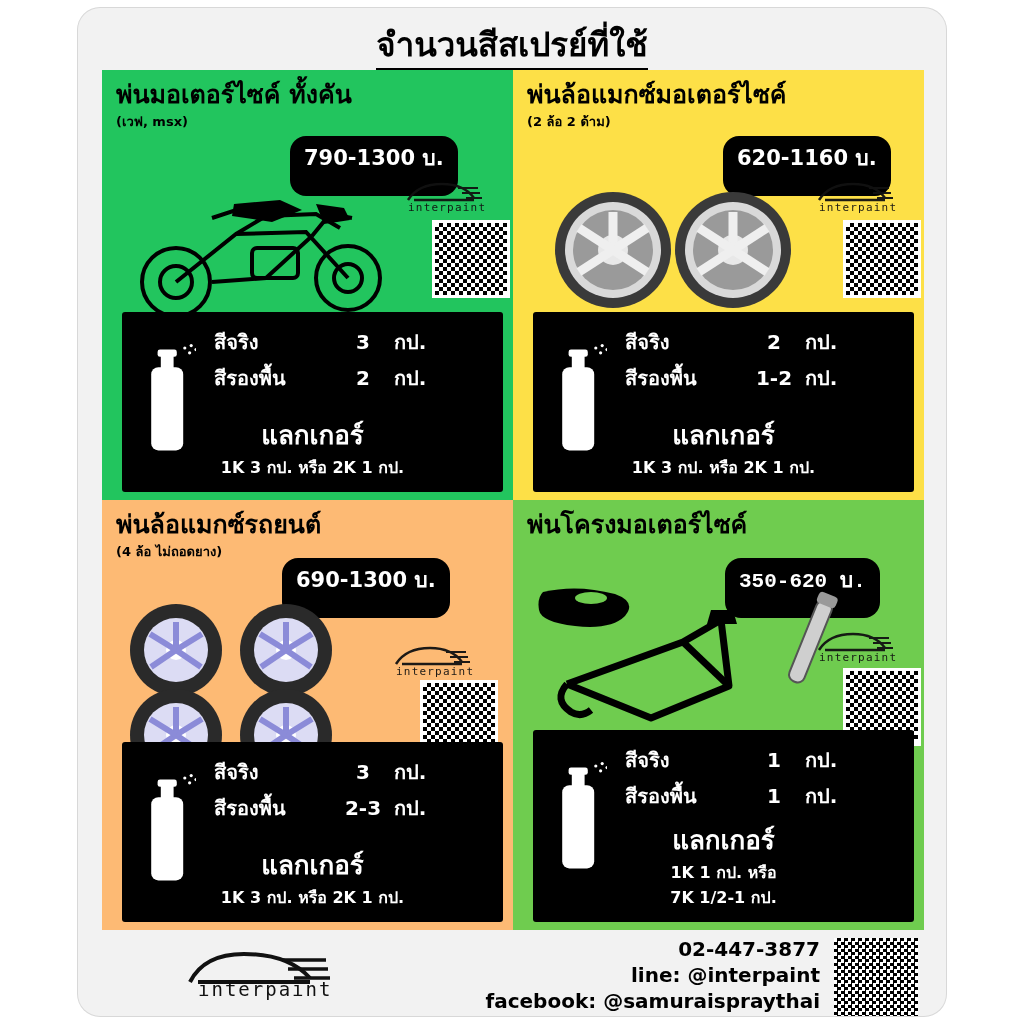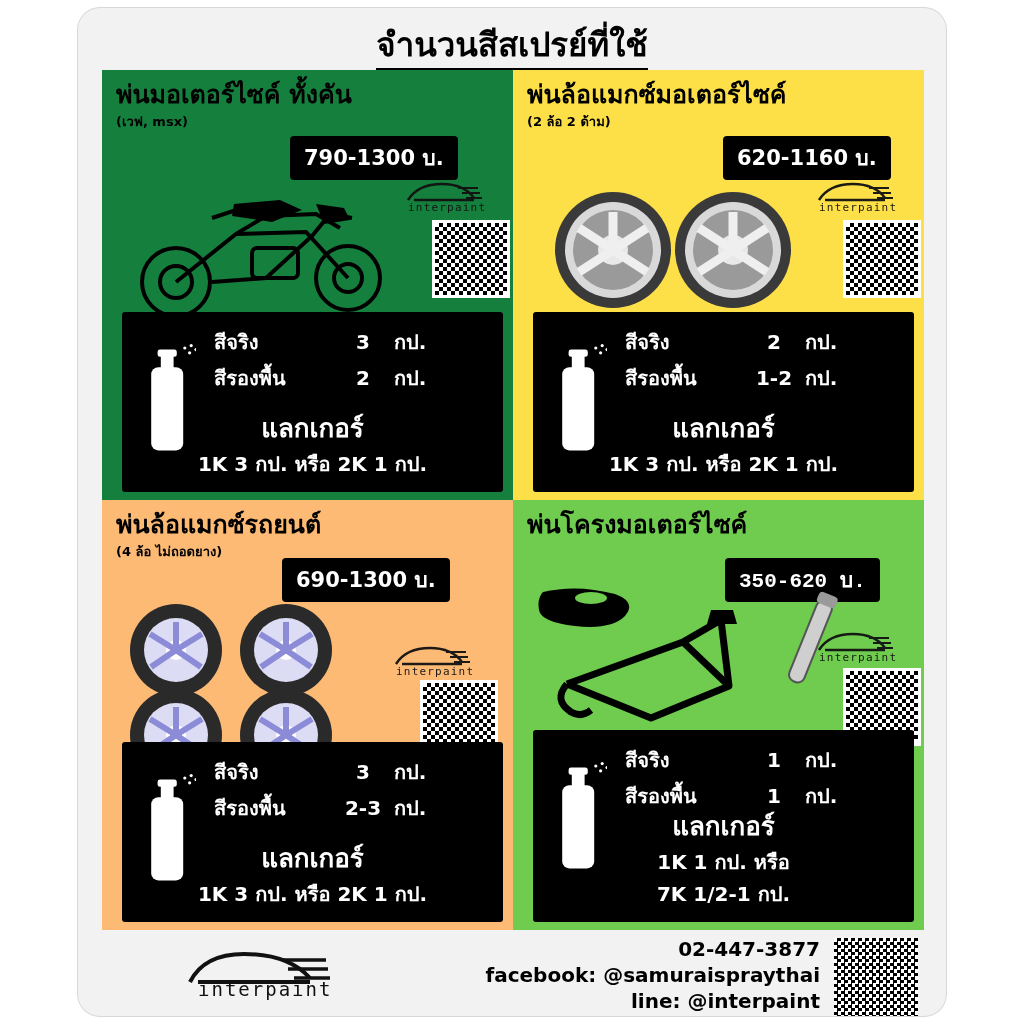--- a/index.html
+++ b/index.html
@@ -17,36 +17,36 @@
     padding:10px 0 6px 0;letter-spacing:0px;font-family:Liberation Mono, monospace;
   }
   .title span{border-bottom:3px solid #000;padding-bottom:2px;}
 
   
   .grid{
     position:absolute;left:24px;top:62px;width:822px;height:860px;
     display:grid;grid-template-columns:1fr 1fr;grid-template-rows:1fr 1fr;
   }
   .cell{position:relative;overflow:hidden;}
-  .c-yellow{background:#15803d;}
+  .c-yellow{background:#22c55e;}
   .c-pink{background:#fde047;}
   .c-blue{background:#fdba74;}
   .c-green{background:#6fcc4f;}
 
   .head{
     font-size:25px;font-weight:bold;color:#000;line-height:1.05;
     padding:12px 10px 0 14px;
   }
   .sub{
     font-size:13px;font-weight:bold;color:#000;padding:3px 0 0 14px;
   }
 
   .price{
-    position:absolute;background:#000;color:#fff;border-radius:4px;
-    font-size:21px;font-weight:bold;padding:5px 14px 6px 14px;white-space:nowrap;
+    position:absolute;background:#000;color:#fff;border-radius:16px;
+    font-size:21px;font-weight:bold;padding:5px 14px 22px 14px;white-space:nowrap;
   }
   .p1{left:188px;top:66px;}
   .p2{left:210px;top:66px;}
   .p3{left:180px;top:58px;}
   .p4{left:212px;top:58px;font-family:Liberation Mono, monospace;}
 
   
   .art{position:absolute;left:0;right:0;top:100px;height:160px;}
 
   
@@ -77,21 +77,21 @@
   .panel.tall{height:192px;}
   .can{
     position:absolute;left:18px;top:18px;width:56px;height:140px;
   }
   .rows{position:absolute;left:92px;right:10px;top:14px;}
   .row{display:flex;align-items:baseline;font-size:20px;font-weight:bold;margin-bottom:4px;}
   .row .lbl{width:118px;}
   .row .num{width:62px;text-align:center;}
   .row .unit{}
   .lac{text-align:center;font-size:26px;font-weight:bold;margin-top:10px;}
-  .lacline{text-align:center;font-size:20px;font-weight:bold;}
+  .lacline{text-align:center;font-size:16px;font-weight:bold;}
   .panel .center-block{position:absolute;left:0;right:0;bottom:12px;}
 
   
   .footer{position:absolute;left:0;right:0;bottom:0;height:86px;}
   .foot-logo{position:absolute;left:100px;top:12px;width:170px;height:60px;}
   .foot-logo .txt{
     position:absolute;left:20px;bottom:2px;font-size:19px;letter-spacing:2px;color:#111;
     font-family:"DejaVu Sans Mono","Liberation Mono",monospace;
   }
   .contact{position:absolute;right:126px;top:6px;text-align:right;color:#000;}
@@ -428,19 +428,19 @@
     <div class="foot-logo">
       <svg width="170" height="52" viewBox="0 0 170 52">
         <path d="M12 40 Q26 12 66 12 Q110 12 132 36" fill="none" stroke="#111" stroke-width="4"></path>
         <path d="M20 40 h112" stroke="#111" stroke-width="4"></path>
         <path d="M104 18 h44 M110 27 h40 M116 36 h36" stroke="#111" stroke-width="3.5"></path>
       </svg>
       <div class="txt">interpaint</div>
     </div>
     <div class="contact">
       <div>02-447-3877</div>
+      <div>line: @interpaint</div>
       <div>facebook: @samuraispraythai</div>
-      <div>line: @interpaint</div>
     </div>
     <div class="foot-qr"></div>
   </div>
 
 </div>
 
 </body></html>

